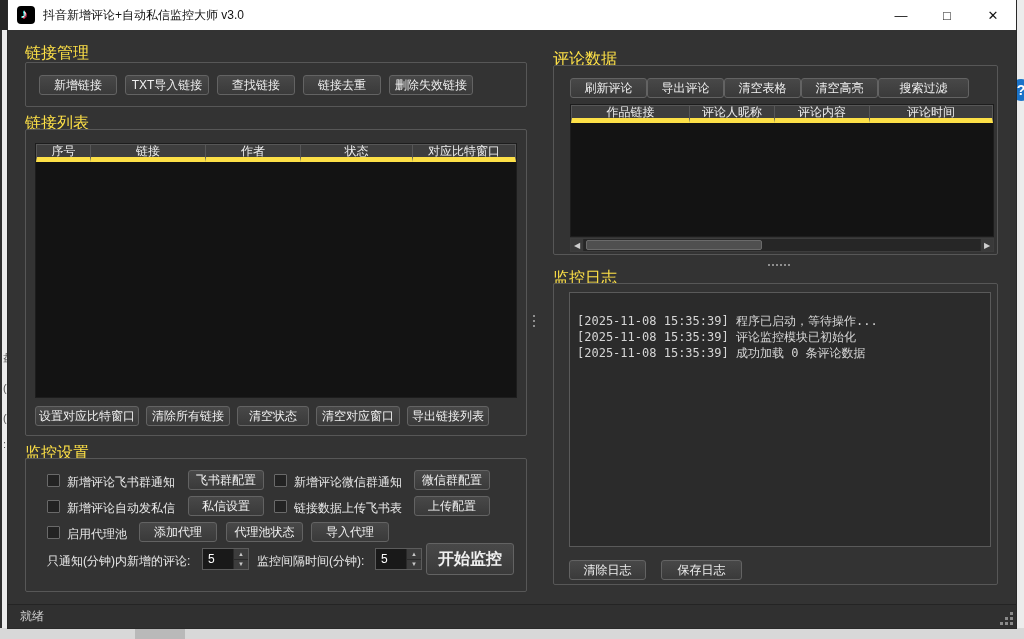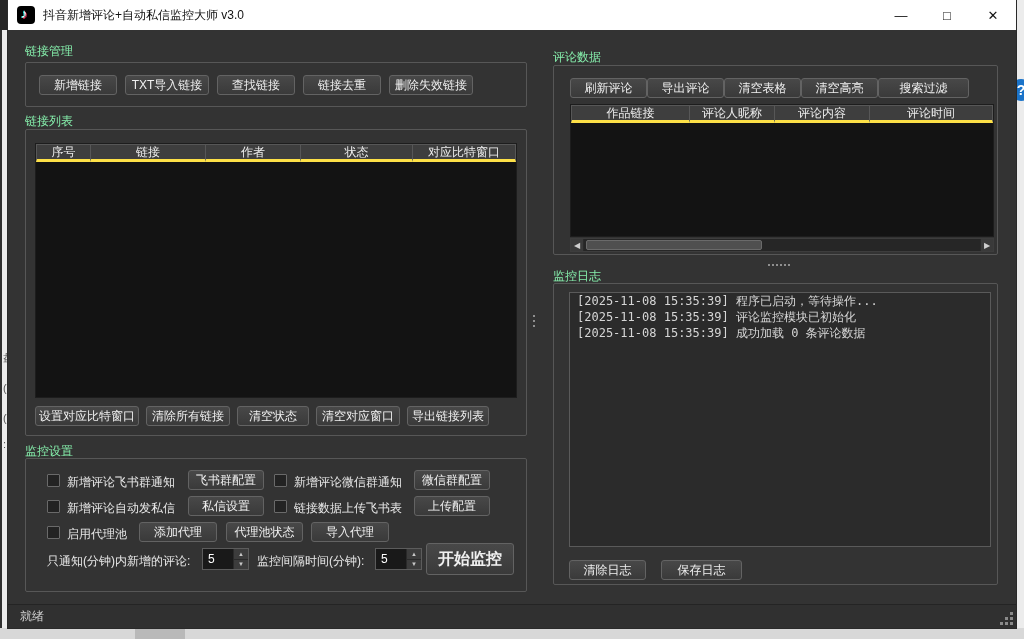--- a/index.html
+++ b/index.html
@@ -23,31 +23,31 @@
   .app-icon { width:18px; height:18px; margin-left:9px; border-radius:4px; background:#000; position:relative; flex:none; }
   .app-icon span { position:absolute; left:4px; top:0px; font-size:13px; color:#fff;
     text-shadow:-1px 0 #25f4ee, 1px 1px #fe2c55; }
   .title-text { margin-left:8px; font-size:12px; color:#111; }
   .win-controls { margin-left:auto; display:flex; align-items:center; height:100%; }
   .win-btn { width:46px; height:100%; display:flex; align-items:center; justify-content:center;
     color:#111; font-size:13px; cursor:default; }
 
   .content { position:absolute; left:0; top:30px; width:1008px; height:574px; background:#333333; }
 
-  .group-label { position:absolute; color:#86efac; font-size:12px; }
+  .group-label { position:absolute; color:#fde047; font-size:16px; }
   .gbox { position:absolute; border:1px solid #575757; border-radius:2px; background:#333333; }
 
   .btn { display:flex; align-items:center; justify-content:center; height:20px;
     background:linear-gradient(#484848,#3a3a3a); border:1px solid #636363; border-radius:3px;
     color:#f0f0f0; font-size:12px; white-space:nowrap; }
 
   
   .tbl { position:absolute; border:1px solid #1d1d1d; }
   .tbl-head { display:flex; height:18px; }
-  .th { background:#3e3e3e; border-right:1px solid #575757; border-bottom:3px solid #fde047;
+  .th { background:#3e3e3e; border-right:1px solid #575757; border-bottom:5px solid #fde047;
     border-top:1px solid #575757; color:#eeeeee; font-size:12px; display:flex; align-items:center; justify-content:center; }
   .th:first-child { border-left:1px solid #575757; }
   .tbl-body { background:#131313; }
 
   
   .hscroll { position:absolute; height:14px; background:#262626; border:1px solid #3d3d3d; display:flex; }
   .sb-arrow { width:13px; height:100%; background:#3a3a3a; border-right:1px solid #2a2a2a; color:#cfcfcf;
     font-size:8px; display:flex; align-items:center; justify-content:center; }
   .sb-arrow.right { border-right:none; border-left:1px solid #2a2a2a; margin-left:auto; }
   .sb-thumb { position:absolute; left:15px; top:1px; height:10px; width:176px; background:#4f4f4f;
@@ -57,21 +57,21 @@
   .cb { position:absolute; width:13px; height:13px; background:#232323; border:1px solid #6a6a6a; border-radius:1px; }
   .cb-label { position:absolute; color:#e8e8e8; font-size:12px; white-space:nowrap; }
   .spin { position:absolute; width:47px; height:22px; display:flex; background:#191919; border:1px solid #5c5c5c; }
   .spin .val { flex:1; color:#fff; font-size:12px; display:flex; align-items:center; padding-left:5px; }
   .spin .arrows { width:15px; display:flex; flex-direction:column; }
   .spin .arrows div { flex:1; background:#3c3c3c; border-left:1px solid #2a2a2a; color:#c8c8c8;
     font-size:6px; display:flex; align-items:center; justify-content:center; }
   .spin .arrows div:first-child { border-bottom:1px solid #2a2a2a; }
 
   
-  .logarea { position:absolute; background:#2b2b2b; border:1px solid #5a5a5a; padding:0 7px;
+  .logarea { position:absolute; background:#2b2b2b; border:1px solid #5a5a5a; padding:20px 7px;
     font-family:"DejaVu Sans Mono","Liberation Mono",monospace; font-size:12px; color:#d6d6d6; line-height:16px; }
   .logarea div { white-space:nowrap; }
 
   .splitter-h { position:absolute; display:flex; gap:2px; }
   .splitter-h i { width:2px; height:2px; background:#8f8f8f; }
   .splitter-v { position:absolute; display:flex; flex-direction:column; gap:3px; }
   .splitter-v i { width:2px; height:2px; background:#8f8f8f; }
 
   .statusbar { position:absolute; left:0; top:604px; width:1008px; height:24px; background:#303030;
     border-top:1px solid #242424; color:#d2d2d2; font-size:12px; display:flex; align-items:center; padding-left:12px; }

